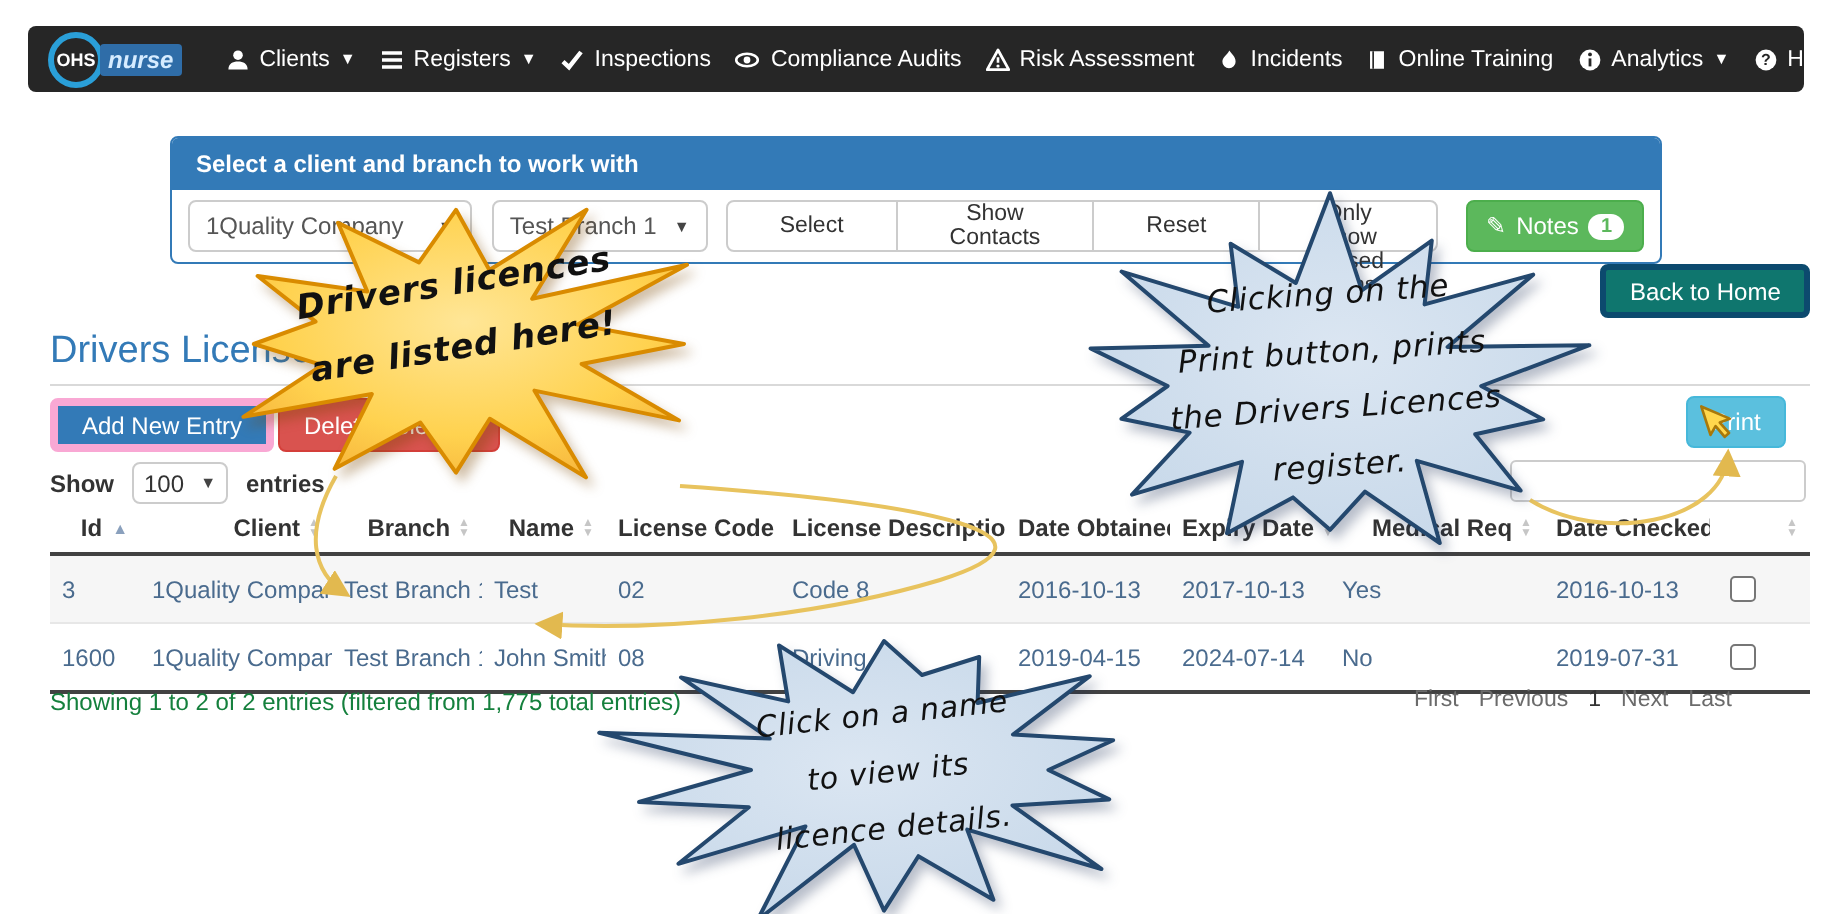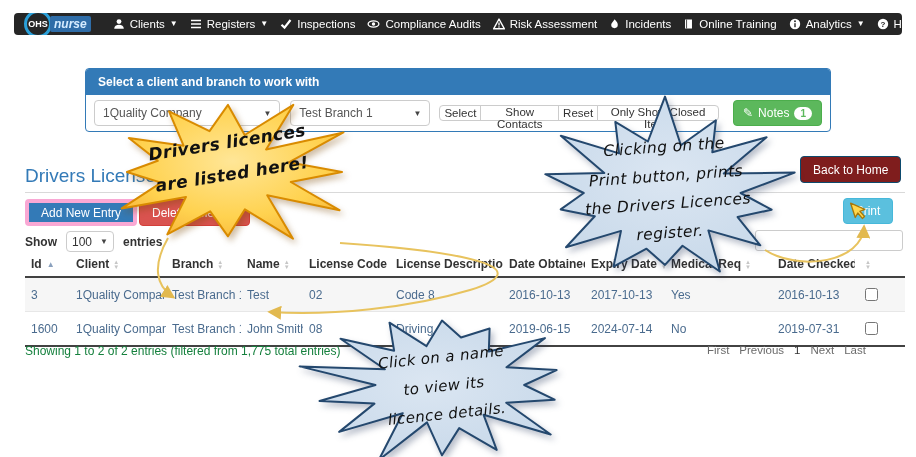--- a/index.html
+++ b/index.html
@@ -1,20 +1,20 @@
 <!DOCTYPE html>
 <html><head>
 <meta charset="utf-8">
 <style>
   html,body{margin:0;padding:0;background:#fff;}
   .screen{position:relative;width:916px;height:457px;overflow:hidden;background:#fff;
           font-family:"Liberation Sans",sans-serif;}
 
   
-  .navbar{position:absolute;left:14px;top:13px;width:888px;height:22px;background:#262626;
+  .navbar{position:absolute;left:14px;top:13px;width:888px;height:33px;background:#262626;
           border-radius:4px;display:flex;align-items:center;padding:0 10px;box-sizing:border-box;
           gap:12px;white-space:nowrap;overflow:hidden;}
   .brand{display:flex;align-items:center;gap:2px;margin-right:10px;cursor:pointer;}
   .brand-circle{width:28px;height:28px;border:3px solid #2a9fd8;border-radius:50%;color:#fff;
           font-size:9px;font-weight:bold;display:flex;align-items:center;justify-content:center;box-sizing:border-box;}
   .brand-nurse{background:#2f6da8;color:#d6ecff;font-size:12px;font-style:italic;font-weight:bold;
           padding:1px 4px;border-radius:2px;margin-left:-4px;}
   .nav-item{display:flex;align-items:center;gap:5px;color:#fff;font-size:11.5px;cursor:pointer;text-decoration:none;}
   .nav-item svg{flex:0 0 auto;}
   .caret{font-size:8px;line-height:1;}
@@ -25,49 +25,49 @@
   .panel-head{background:#337ab7;color:#fff;font-size:12px;font-weight:bold;padding:6px 12px;
          border-radius:3px 3px 0 0;}
   .panel-body{display:flex;align-items:center;padding:5px 8px;gap:10px;}
   .fselect{height:26px;border:1px solid #ccc;border-radius:4px;background:#fff;display:flex;
          align-items:center;justify-content:space-between;padding:0 8px;font-size:12px;color:#555;
          box-sizing:border-box;cursor:pointer;}
   .fselect.client{width:200px;}
   .fselect.branch{width:150px;}
   .sel-caret{font-size:8px;color:#444;margin-left:6px;}
   .btn-group{display:flex;}
-  .btn-default{height:16px;background:#fff;border:1px solid #ccc;color:#333;font-size:11.5px;
-         padding:0 4px;margin-left:-1px;cursor:pointer;font-family:inherit;}
+  .btn-default{height:26px;background:#fff;border:1px solid #ccc;color:#333;font-size:11.5px;
+         padding:0 26px;margin-left:-1px;cursor:pointer;font-family:inherit;}
   .btn-default:first-child{border-radius:4px 0 0 4px;}
   .btn-default:last-child{border-radius:0 4px 4px 0;}
   .btn-notes{height:26px;background:#5cb85c;border:1px solid #4cae4c;border-radius:4px;color:#fff;
          font-size:12px;display:flex;align-items:center;gap:5px;padding:0 9px;margin-left:4px;
          cursor:pointer;font-family:inherit;}
   .badge{background:#fff;color:#5cb85c;border-radius:9px;font-size:10px;font-weight:bold;padding:1px 6px;}
 
   
   .btn{position:absolute;border-radius:4px;color:#fff;font-size:12px;font-family:inherit;cursor:pointer;
        display:flex;align-items:center;justify-content:center;height:27px;padding:0 12px;box-sizing:border-box;}
-  .btn-backhome{left:800px;top:156px;background:#7f1d1d;border:1px solid #0c4a6e;}
+  .btn-backhome{left:800px;top:132px;background:#0f766e;border:3px solid #0c4a6e;}
   .btn-add{left:25px;top:199px;background:#337ab7;border:4px solid #f9a8d4;}
   .btn-del{left:139px;top:199px;background:#d9534f;border:1px solid #d43f3a;}
   .btn-print{left:843px;top:198px;width:50px;height:26px;padding:0;background:#5bc0de;border:1px solid #46b8da;}
 
   .page-title{position:absolute;left:25px;top:165px;font-size:19px;color:#337ab7;font-weight:normal;margin:0;}
   .hrline{position:absolute;left:25px;top:192px;width:880px;height:0;border-top:1px solid #d9d9d9;}
 
   .show-entries{position:absolute;left:25px;top:231px;display:flex;align-items:center;gap:9px;
          font-size:12px;color:#333;font-weight:bold;}
   .fselect.len{width:48px;height:21px;padding:0 5px;color:#333;font-weight:normal;}
   .search-input{position:absolute;left:755px;top:230px;width:148px;height:21px;border:1px solid #ccc;
          border-radius:3px;box-sizing:border-box;font-family:inherit;font-size:12px;padding:0 6px;}
 
   
   .dtable{position:absolute;left:25px;top:252px;width:880px;border-collapse:collapse;font-size:12px;table-layout:fixed;}
-  .dtable th{text-align:left;color:#333;font-weight:bold;padding:5px 6px;border-bottom:2px solid #424242;
+  .dtable th{text-align:right;color:#333;font-weight:bold;padding:5px 6px;border-bottom:2px solid #424242;
          white-space:nowrap;overflow:hidden;}
   .dtable td{padding:7px 6px;color:#4a6b8e;border-top:1px solid #e7e7e7;white-space:nowrap;overflow:hidden;}
   .dtable tr.odd{background:#f6f6f6;}
   .dtable tr.last td{border-bottom:2px solid #424242;}
   .sortboth{display:inline-flex;flex-direction:column;font-size:6px;line-height:4.5px;color:#c6c6c6;
          margin-left:4px;vertical-align:middle;}
   .sortasc{font-size:8px;color:#8aa0bd;margin-left:5px;vertical-align:middle;}
   .dtable input[type=checkbox]{width:13px;height:13px;}
 
   .summary{position:absolute;left:25px;top:344px;font-size:12px;color:#15803d;}
@@ -271,21 +271,21 @@
         <td>2016-10-13</td>
         <td><input type="checkbox" style=""></td>
       </tr>
       <tr class="last">
         <td>1600</td>
         <td>1Quality Company</td>
         <td>Test Branch 1</td>
         <td>John Smith</td>
         <td>08</td>
         <td>Driving</td>
-        <td>2019-06-15</td>
+        <td>2019-04-15</td>
         <td>2024-07-14</td>
         <td>No</td>
         <td>2019-07-31</td>
         <td><input type="checkbox" style=""></td>
       </tr>
     </tbody>
   </table>
 
   <div class="summary">Showing 1 to 2 of 2 entries (filtered from 1,775 total entries)</div>
 

